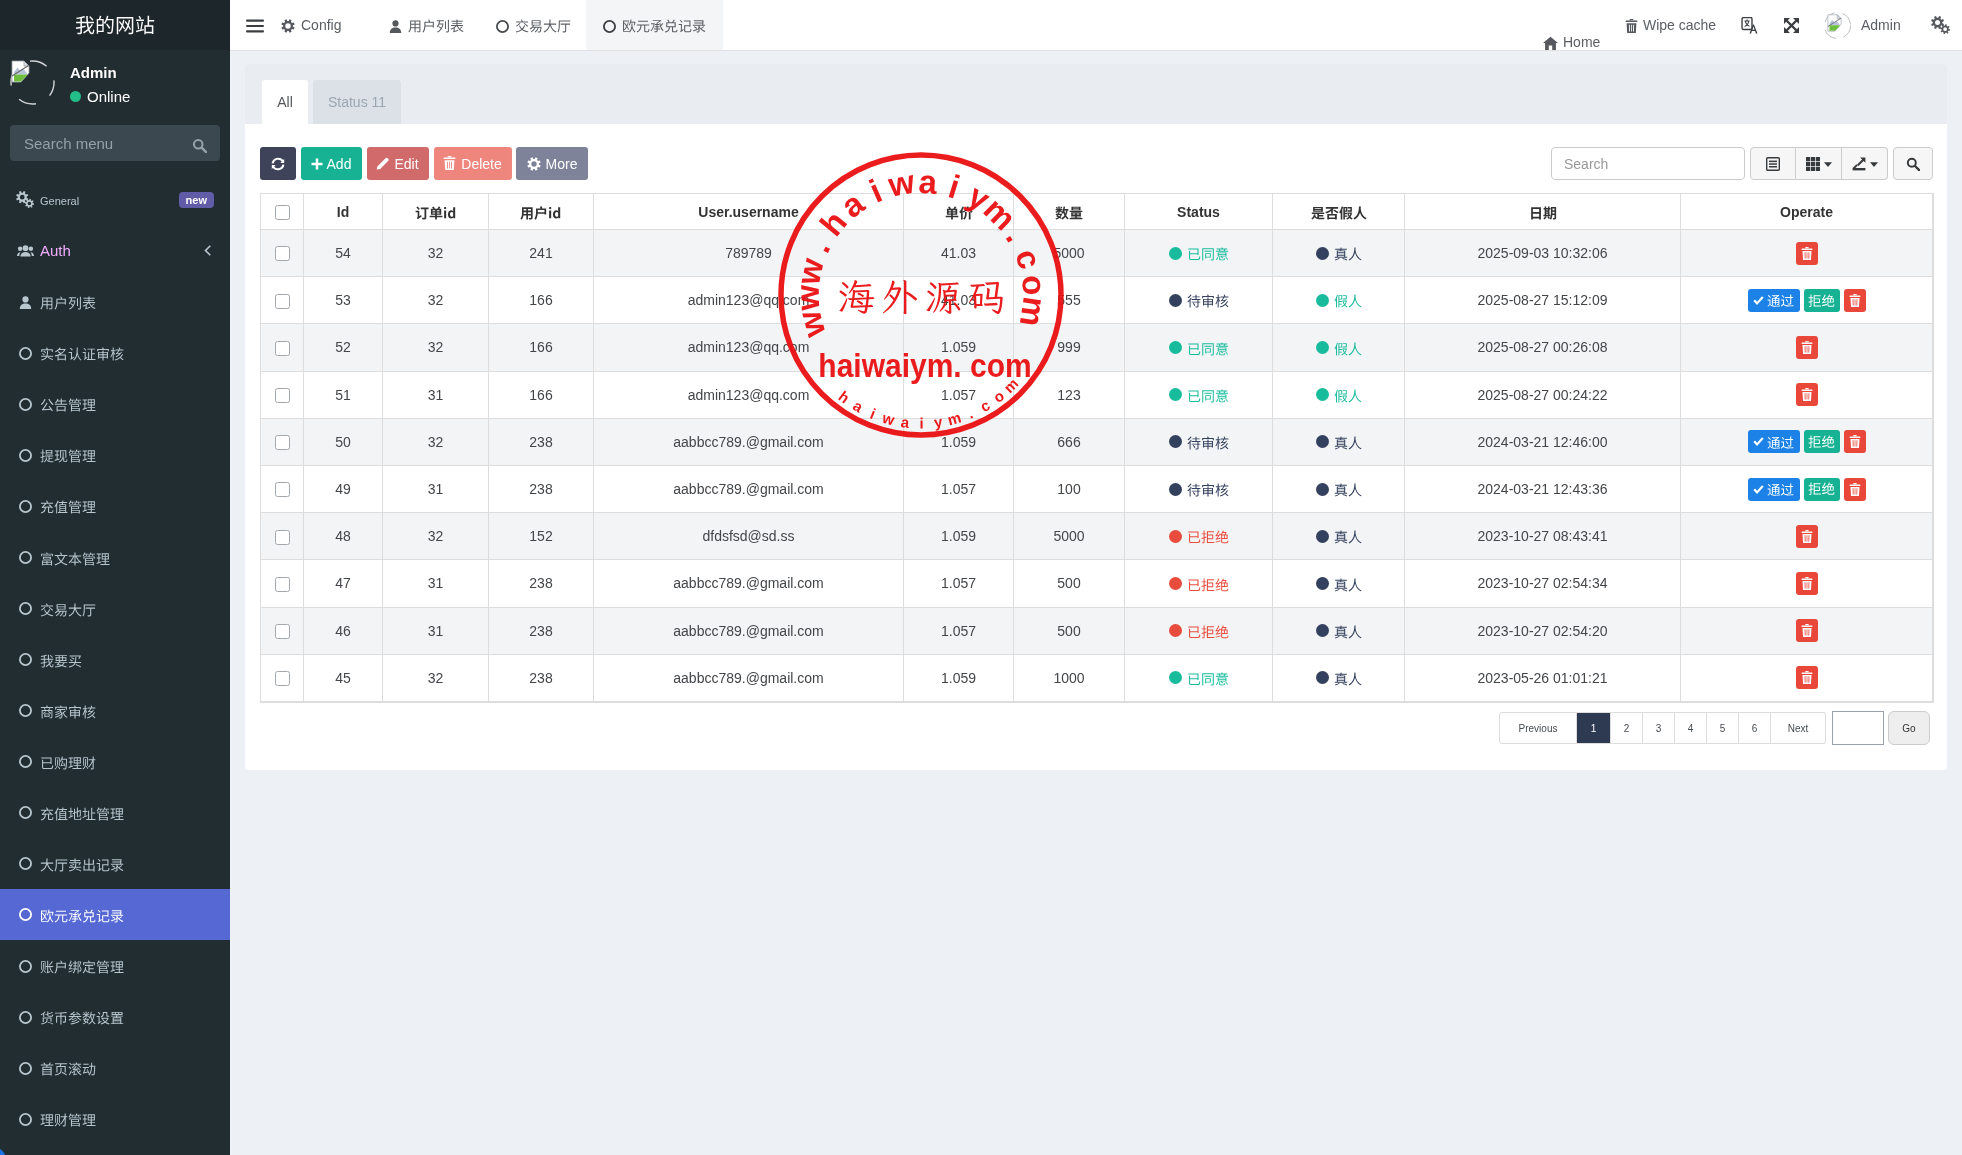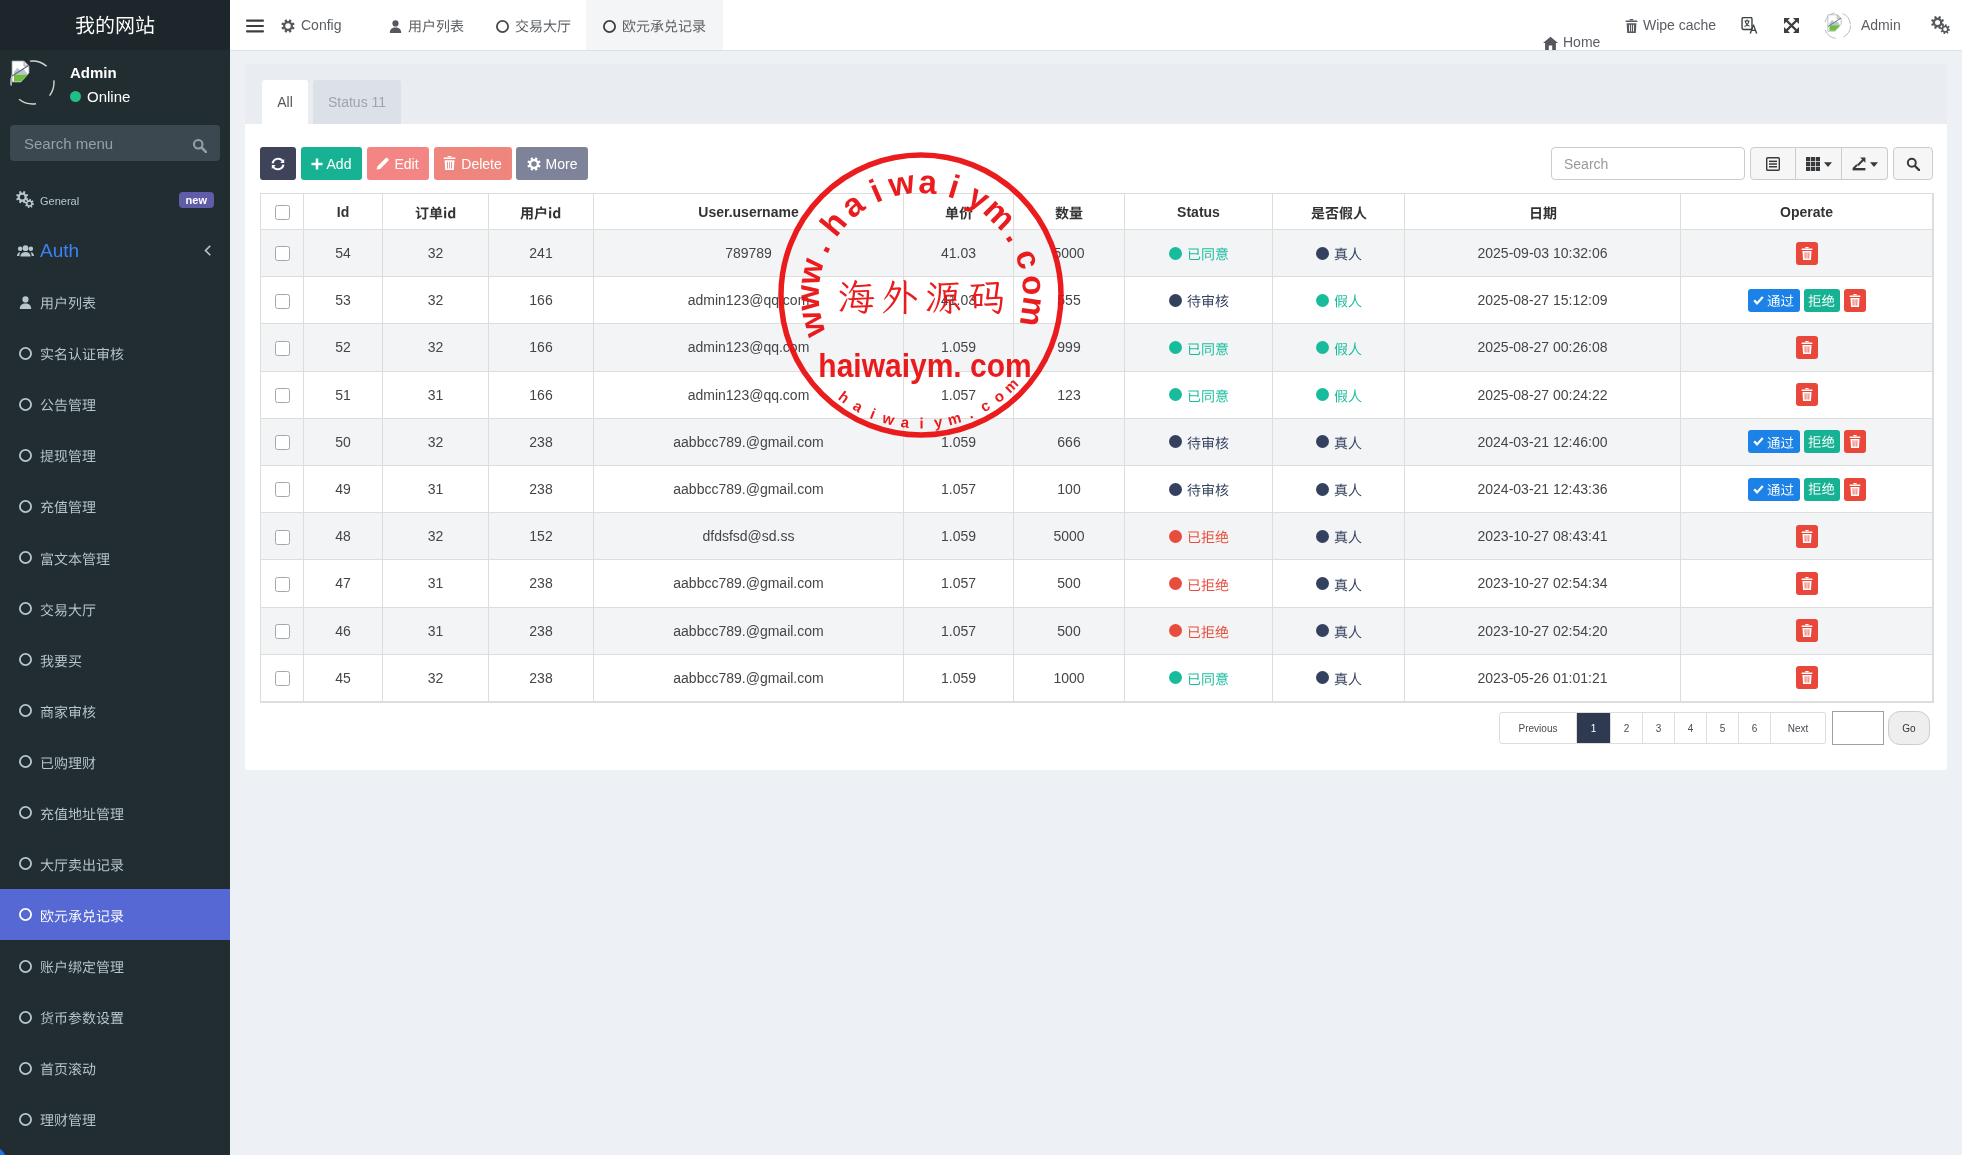--- a/index.html
+++ b/index.html
@@ -87,21 +87,21 @@
       <span class="mic">
         <svg class="ic" style="width:17px;height:13.600000000000001px;" viewBox="0 0 17 13.6">
           <circle cx="8.5" cy="4.2" r="2.9"></circle>
           <path d="M3.4,12.6 C3.4,9.4 5.6,7.9 8.5,7.9 C11.4,7.9 13.6,9.4 13.6,12.6 Z"></path>
           <circle cx="3.1" cy="4.8" r="2.2"></circle>
           <path d="M0,12 C0,9.6 1.4,8.3 3.4,8.2 C2.6,9.3 2.3,10.8 2.3,12 Z"></path>
           <circle cx="13.9" cy="4.8" r="2.2"></circle>
           <path d="M17,12 C17,9.6 15.6,8.3 13.6,8.2 C14.4,9.3 14.7,10.8 14.7,12 Z"></path>
         </svg>
       </span>
-      <span class="mtx"><span style="color:#3b82f6;font-size:19px">Auth</span></span>
+      <span class="mtx"><span style="color:#f0abfc;font-size:15px">Auth</span></span>
       <svg class="abs" style="right:19px;top:20px;width:7px;height:11px" viewBox="0 0 7 11">
         <path d="M6.3,0.7 L1.5,5.5 L6.3,10.3" fill="none" stroke="#b8c7ce" stroke-width="1.6"></path>
       </svg>
     </div>
     <div class="menu-it" style="top:276.5px;height:51.1px;">
       <span class="mic">
         <svg class="ic" style="width:13px;height:13px;" viewBox="0 0 13 13">
           <circle cx="6.5" cy="3.4" r="3.1"></circle>
           <path d="M0.8,13 C0.8,9.3 3.2,7.6 6.5,7.6 C9.8,7.6 12.2,9.3 12.2,13 Z"></path>
         </svg>
@@ -487,21 +487,21 @@
           <path d="M13.2,2.1 L13.2,6 L9.3,6 L10.8,4.5 A4.6,4.6 0 0 0 2.6,6.6 L0.6,6.3 A6.6,6.6 0 0 1 12.2,3.1 Z"></path>
           <path d="M0.8,11.9 L0.8,8 L4.7,8 L3.2,9.5 A4.6,4.6 0 0 0 11.4,7.4 L13.4,7.7 A6.6,6.6 0 0 1 1.8,10.9 Z"></path>
         </svg>
       </div>
       <div class="btn" style="left:55.5px;top:83px;width:61px;background:#16b293">
         <svg class="ic" style="width:12px;height:12px;" viewBox="0 0 12 12">
           <path d="M4.75,0.5 H7.25 V4.75 H11.5 V7.25 H7.25 V11.5 H4.75 V7.25 H0.5 V4.75 H4.75 Z"></path>
         </svg>
         <span style="margin-left:4px">Add</span>
       </div>
-      <div class="btn" style="left:121.5px;top:83px;width:62px;background:#ef4444;opacity:0.65">
+      <div class="btn" style="left:121.5px;top:83px;width:62px;background:#b91c1c;opacity:0.65">
         <svg class="ic" style="width:13px;height:13px;" viewBox="0 0 13 13">
           <path d="M0.6,12.4 L1.5,9.2 L9.3,1.4 A1.9,1.9 0 0 1 12,1.4 A1.9,1.9 0 0 1 12,4.1 L4.2,11.9 Z"></path>
         </svg>
         <span style="margin-left:5px">Edit</span>
       </div>
       <div class="btn" style="left:188.5px;top:83px;width:78px;background:#e8473a;opacity:0.65">
         <svg class="ic" style="width:13px;height:14.040000000000001px;" viewBox="0 0 13 14">
           <rect x="4.6" y="0" width="3.8" height="1.3" rx="0.4"></rect>
           <rect x="0.6" y="1.6" width="11.8" height="1.5" rx="0.5"></rect>
           <path d="M1.6,4.2 L11.4,4.2 L10.8,14 L2.2,14 Z M3.9,5.8 L4.1,12.4 L5.0,12.4 L4.8,5.8 Z M6.1,5.8 L6.1,12.4 L6.9,12.4 L6.9,5.8 Z M8.2,5.8 L8.0,12.4 L8.9,12.4 L9.1,5.8 Z" fill-rule="evenodd"></path>
@@ -1076,21 +1076,21 @@
       </table>
       <div class="pgbtn" style="left:1254px;width:78px;border-radius:3px 0 0 3px;border-left:1px solid #ddd">Previous</div>
       <div class="pgbtn" style="left:1332px;width:34px;background:#2e3a52;color:#fff;border-left:0">1</div>
       <div class="pgbtn" style="left:1366px;width:32px;border-left:0">2</div>
       <div class="pgbtn" style="left:1398px;width:32px;border-left:0">3</div>
       <div class="pgbtn" style="left:1430px;width:32px;border-left:0">4</div>
       <div class="pgbtn" style="left:1462px;width:32px;border-left:0">5</div>
       <div class="pgbtn" style="left:1494px;width:32px;border-left:0">6</div>
       <div class="pgbtn" style="left:1526px;width:55px;border-radius:0 3px 3px 0;border-left:0">Next</div>
       <div class="pgbtn" style="left:1587px;top:647px;width:52px;height:34px;border:1px solid #9aa2ac"></div>
-      <div class="pgbtn" style="left:1643px;top:647px;width:42px;height:34px;background:#eee;border:1px solid #ccc;border-radius:12px;color:#333">Go</div>
+      <div class="pgbtn" style="left:1643px;top:647px;width:42px;height:34px;background:#eee;border:1px solid #ccc;border-radius:6px;color:#333">Go</div>
     </div>
   </div>
 <svg id="stamp" viewBox="-150 -150 300 300">
     <g fill="#ea1011" stroke="none">
       <circle cx="0" cy="0" r="140" fill="none" stroke="#ea1011" stroke-width="5.5"></circle>
       <text transform="rotate(-105.0) translate(0,-102)" text-anchor="middle" font-size="33" font-weight="bold" font-family="Liberation Sans,sans-serif">w</text>
       <text transform="rotate(-91.4) translate(0,-102)" text-anchor="middle" font-size="33" font-weight="bold" font-family="Liberation Sans,sans-serif">w</text>
       <text transform="rotate(-77.9) translate(0,-102)" text-anchor="middle" font-size="33" font-weight="bold" font-family="Liberation Sans,sans-serif">w</text>
       <text transform="rotate(-64.3) translate(0,-102)" text-anchor="middle" font-size="33" font-weight="bold" font-family="Liberation Sans,sans-serif">.</text>
       <text transform="rotate(-50.7) translate(0,-102)" text-anchor="middle" font-size="33" font-weight="bold" font-family="Liberation Sans,sans-serif">h</text>

